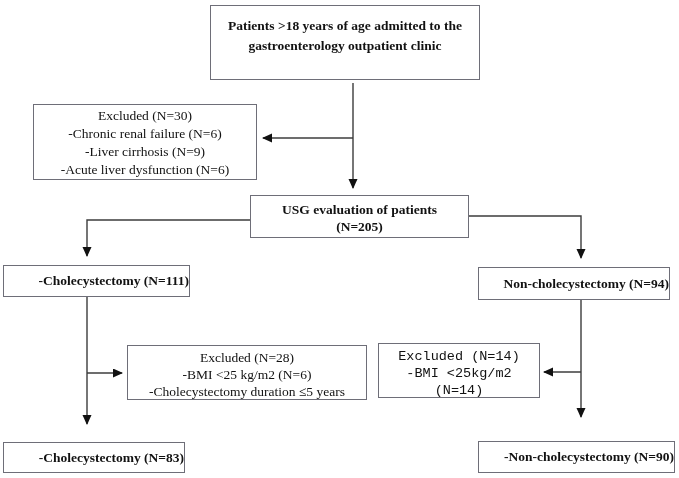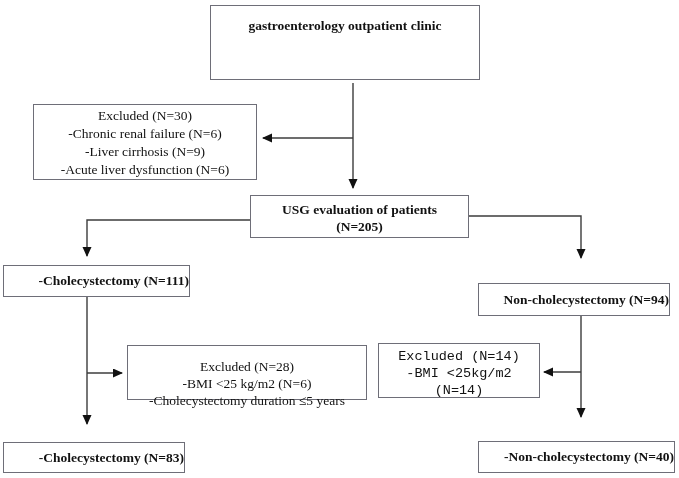--- a/index.html
+++ b/index.html
@@ -36,22 +36,22 @@
   .bold { font-weight: bold; }
   .single {
     display: flex;
     align-items: center;
     justify-content: flex-end;
   }
   .b-top      { left: 210px; top: 5px;   width: 270px; height: 75px; padding-top: 10px; line-height: 19.5px; }
   .b-excl1    { left: 33px;  top: 104px; width: 224px; height: 76px; padding-top: 2px;  line-height: 18px; }
   .b-usg      { left: 250px; top: 195px; width: 219px; height: 43px; padding-top: 5px;  line-height: 17px; }
   .b-ch111    { left: 3px;   top: 265px; width: 187px; height: 32px; }
-  .b-nc94     { left: 478px; top: 283px; width: 192px; height: 33px; }
-  .b-excl2    { left: 127px; top: 345px; width: 240px; height: 55px; padding-top: 12px;  line-height: 17px; }
+  .b-nc94     { left: 478px; top: 267px; width: 192px; height: 33px; }
+  .b-excl2    { left: 127px; top: 345px; width: 240px; height: 55px; padding-top: 3px;  line-height: 17px; }
   .b-excl3    { left: 378px; top: 343px; width: 162px; height: 55px; padding-top: 4px;  line-height: 17px; font-family: Liberation Mono, monospace; }
   .b-ch83     { left: 3px;   top: 442px; width: 182px; height: 31px; }
   .b-nc80     { left: 478px; top: 441px; width: 197px; height: 32px; }
 </style>
 </head>
 <body>
 
 <div class="canvas">
 
   <svg class="connectors" width="679" height="478" viewBox="0 0 679 478" xmlns="http://www.w3.org/2000/svg">
@@ -66,20 +66,21 @@
       <path d="M250,220 L87,220 L87,256" marker-end="url(#ah)"></path>
       <path d="M457,216 L581,216 L581,258" marker-end="url(#ah)"></path>
       <path d="M87,297 L87,424" marker-end="url(#ah)"></path>
       <path d="M87,373 L122,373" marker-end="url(#ah)"></path>
       <path d="M581,300 L581,417" marker-end="url(#ah)"></path>
       <path d="M581,372 L544,372" marker-end="url(#ah)"></path>
     </g>
   </svg>
 
   <div class="box b-top bold">
+    <span class="ln">Patients &gt;18 years of age admitted to the</span>
     <span class="ln">gastroenterology outpatient clinic</span>
   </div>
 
   <div class="box b-excl1">
     <span class="ln">Excluded (N=30)</span>
     <span class="ln">-Chronic renal failure (N=6)</span>
     <span class="ln">-Liver cirrhosis (N=9)</span>
     <span class="ln">-Acute liver dysfunction (N=6)</span>
   </div>
 
@@ -105,16 +106,16 @@
   <div class="box b-excl3">
     <span class="ln">Excluded (N=14)</span>
     <span class="ln">-BMI &lt;25kg/m2 (N=14)</span>
   </div>
 
   <div class="box b-ch83 bold single">
     <span class="ln">-Cholecystectomy (N=83)</span>
   </div>
 
   <div class="box b-nc80 bold single">
-    <span class="ln">-Non-cholecystectomy (N=40)</span>
+    <span class="ln">-Non-cholecystectomy (N=90)</span>
   </div>
 
 </div>
 
 </body></html>

